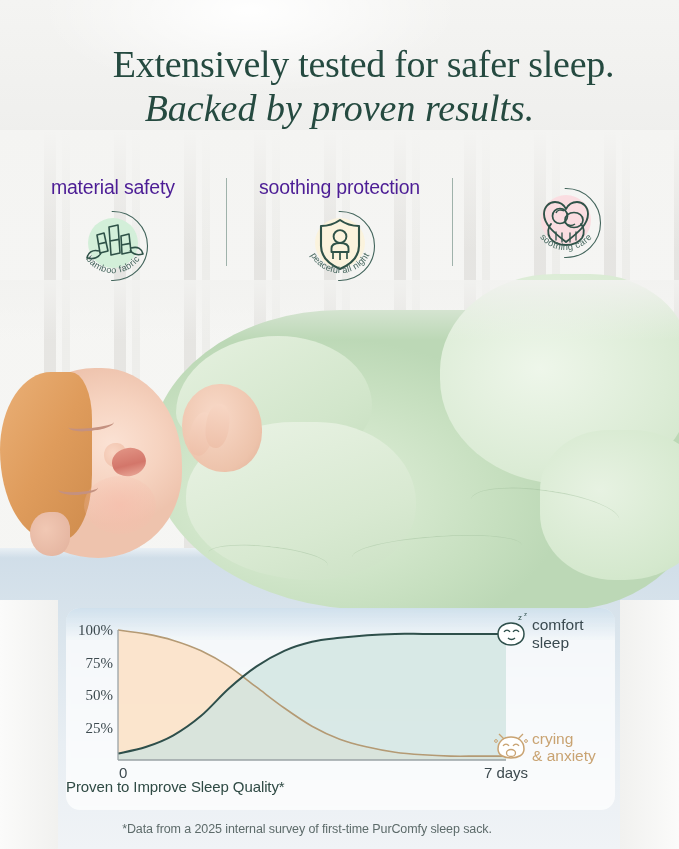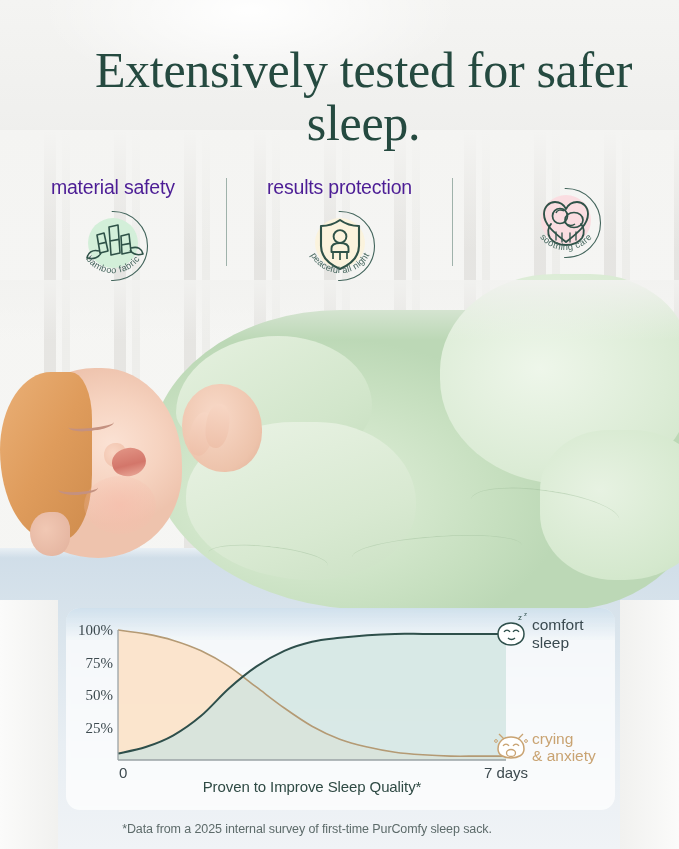--- a/index.html
+++ b/index.html
@@ -216,21 +216,21 @@
 
   
   .headline {
     position: absolute;
     left: 0; top: 44px; width: 679px;
     text-align: center;
     font-family: "Liberation Serif", serif;
     color: #254a40;
     line-height: 1.06;
   }
-  .headline-1 { font-size: 50px; letter-spacing: -0.3px; padding-left: 48px; }
+  .headline-1 { font-size: 38px; letter-spacing: -0.3px; padding-left: 48px; }
   .headline-2 { font-size: 38px; font-style: italic; margin-top: 4px; }
 
   
   .badges {
     position: absolute;
     left: 0; top: 176px; width: 679px; height: 115px;
     display: flex;
     align-items: flex-start;
   }
   .badge {
@@ -296,21 +296,21 @@
     font-family: "Liberation Sans", sans-serif;
     font-size: 15.5px;
   }
   .legend-comfort { fill: #3a4a50; }
   .legend-crying { fill: #c9a372; }
 
   .chart-caption {
     position: absolute;
     left: 66px; top: 778px;
     width: 492px;
-    text-align: center;
+    text-align: left;
     font-size: 15px;
     color: #2f4a44;
     letter-spacing: -0.1px;
   }
 
   .footnote {
     position: absolute;
     left: 0; top: 822px; width: 614px;
     text-align: center;
     font-size: 12.5px;
@@ -349,20 +349,21 @@
     <div class="eye-closed eye-1"></div>
     <div class="eye-closed eye-2"></div>
     <div class="nose"></div>
     <div class="mouth"></div>
   </div>
   <div class="photo-soften"></div>
 </div>
 
 <div class="headline">
   <div class="headline-1">Extensively tested for safer sleep.</div>
+  <div class="headline-2">Backed by proven results.</div>
 </div>
 
 <div class="badges">
 
   <div class="badge">
     <div class="badge-title">material safety</div>
     <div class="badge-mark">
       <svg class="mark-svg" viewBox="0 0 86 86">
         <defs>
           <path id="arc1" d="M 8,47 A 35,35 0 0 0 78,47" fill="none"></path>
@@ -387,21 +388,21 @@
         <text font-family="Liberation Sans, sans-serif" font-size="9.2" fill="#46675e" letter-spacing="0.4">
           <textPath href="#arcpath1" startOffset="50%" text-anchor="middle">bamboo fabric</textPath>
         </text>
       </svg>
     </div>
   </div>
 
   <div class="badge-divider"></div>
 
   <div class="badge">
-    <div class="badge-title">results protection</div>
+    <div class="badge-title">soothing protection</div>
     <div class="badge-mark">
       <svg class="mark-svg" viewBox="0 0 86 86">
         <circle cx="43" cy="40" r="25" fill="#fbf3dd"></circle>
         <circle cx="43" cy="43" r="34.5" fill="none" stroke="#43655c" stroke-width="1.1" stroke-dasharray="112 105" stroke-dashoffset="56"></circle>
         <path d="M43 17 C50 22, 58 23, 62 23 L62 43 C62 55, 52 62, 43 66 C34 62, 24 55, 24 43 L24 23 C28 23, 36 22, 43 17 Z" fill="none" stroke="#2f5248" stroke-width="2.1" stroke-linejoin="round"></path>
         <circle cx="43" cy="33.5" r="6.4" fill="none" stroke="#2f5248" stroke-width="1.9"></circle>
         <path d="M34.5 45.5 C34.5 41.5, 38 40, 43 40 C48 40, 51.5 41.5, 51.5 45.5 L51.5 49 L34.5 49 Z" fill="none" stroke="#2f5248" stroke-width="1.9" stroke-linejoin="round"></path>
         <path d="M36 49 L36 56 M50 49 L50 56 M43 49 L43 57" stroke="#2f5248" stroke-width="1.7" fill="none"></path>
       </svg>
       <svg class="mark-svg" viewBox="0 0 86 86">

